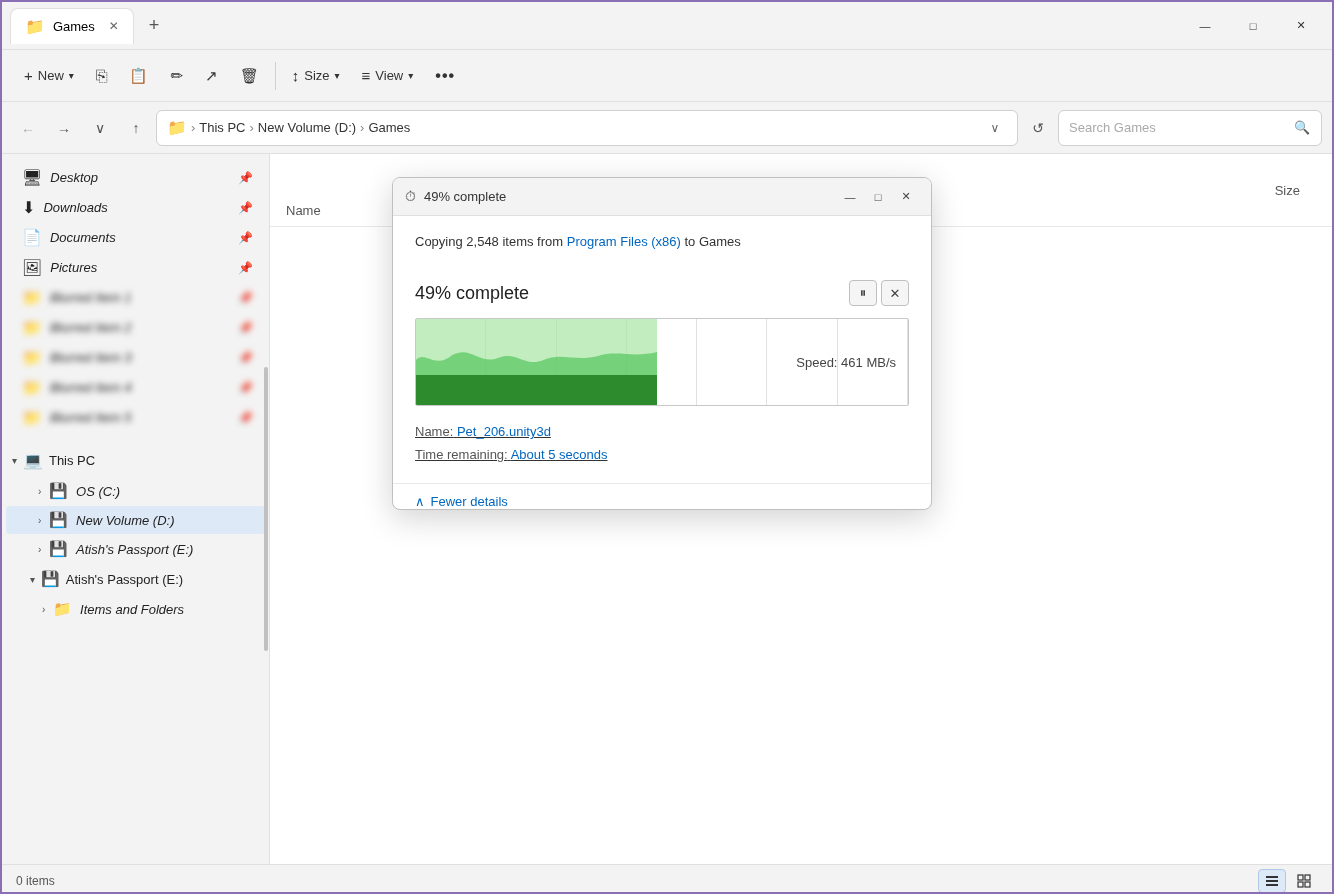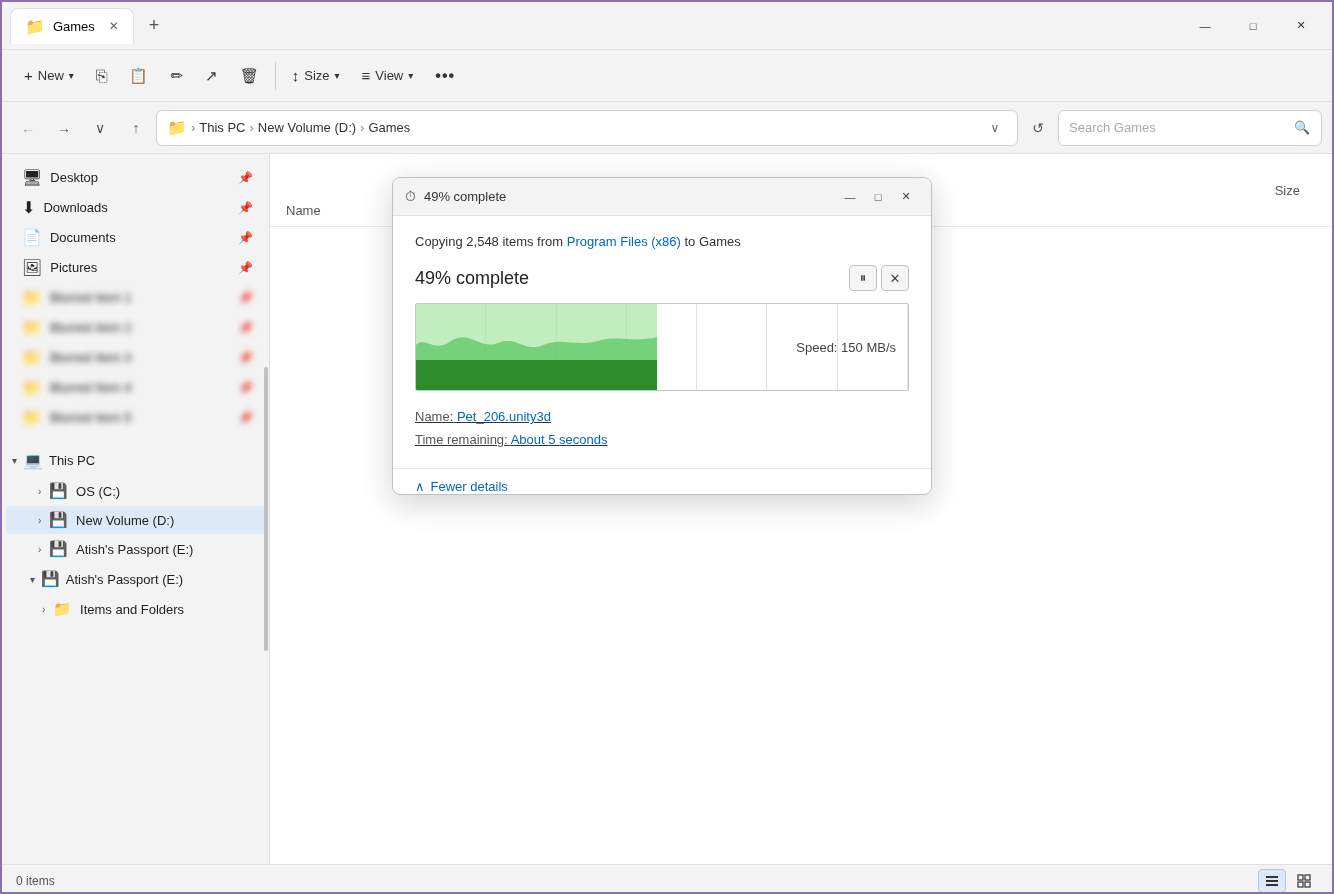--- a/index.html
+++ b/index.html
@@ -135,21 +135,21 @@
       gap: 8px;
       padding: 5px 12px 5px 16px;
       font-size: 13px;
       cursor: pointer;
       color: #222;
       border-radius: 4px;
       margin: 1px 4px;
     }
     .sidebar-item.active { background: #dde9f7; }
     .sidebar-item-icon { font-size: 16px; flex-shrink: 0; }
-    .sidebar-item-label { flex: 1; }
+    .sidebar-item-label { flex: 1; font-style: italic; }
     .sidebar-pin { color: #888; font-size: 12px; margin-left: auto; }
     .sidebar-section-header {
       display: flex;
       align-items: center;
       gap: 6px;
       padding: 6px 10px;
       font-size: 13px;
       cursor: pointer;
       color: #222;
     }
@@ -320,21 +320,21 @@
       gap: 6px;
       cursor: pointer;
       color: #0067c0;
       font-size: 13px;
     }
 
     
     .copying-desc {
       font-size: 13px;
       color: #333;
-      margin-bottom: 16px;
+      margin-bottom: 31px;
     }
     .copying-desc a { color: #0067c0; }
   </style>
 </head>
 <body>
 
 <div class="title-bar">
   <div class="tab">
     <span class="tab-icon">📁</span>
     <span>Games</span>
@@ -574,21 +574,21 @@
       </div>
 
       <div class="progress-light-fill"></div>
 
       <svg class="progress-wave" viewBox="0 0 265 35" preserveAspectRatio="none">
         <path d="M0,20 C10,10 20,30 40,15 C60,5 70,25 90,18 C110,10 120,28 140,20 C160,12 175,22 200,16 C220,10 240,18 265,12 L265,35 L0,35 Z" fill="#56c45e" opacity="0.7"></path>
       </svg>
 
       <div class="progress-dark-bar"></div>
 
-      <span class="progress-speed">Speed: 150 MB/s</span>
+      <span class="progress-speed">Speed: 461 MB/s</span>
     </div>
 
     <div class="dialog-info">
       <div>
         <span class="label">Name:</span>
         <span style="color:#0067c0;">Pet_206.unity3d</span>
       </div>
       <div>
         <span class="label">Time remaining:</span>
         <span style="color:#0067c0;">About 5 seconds</span>

